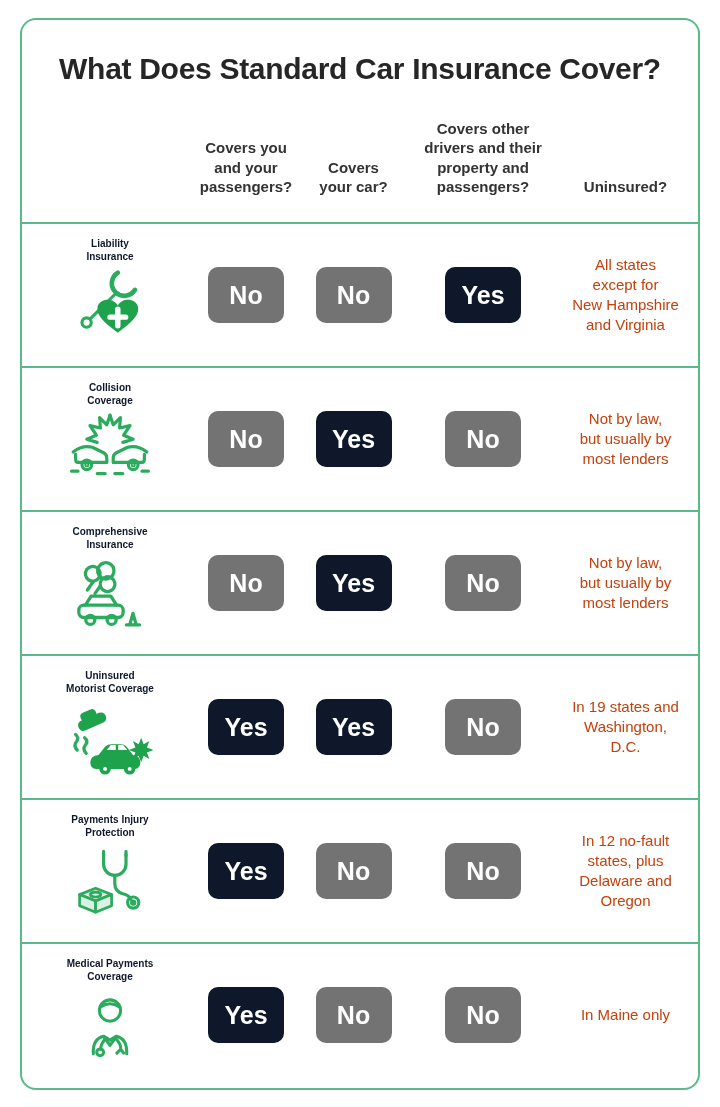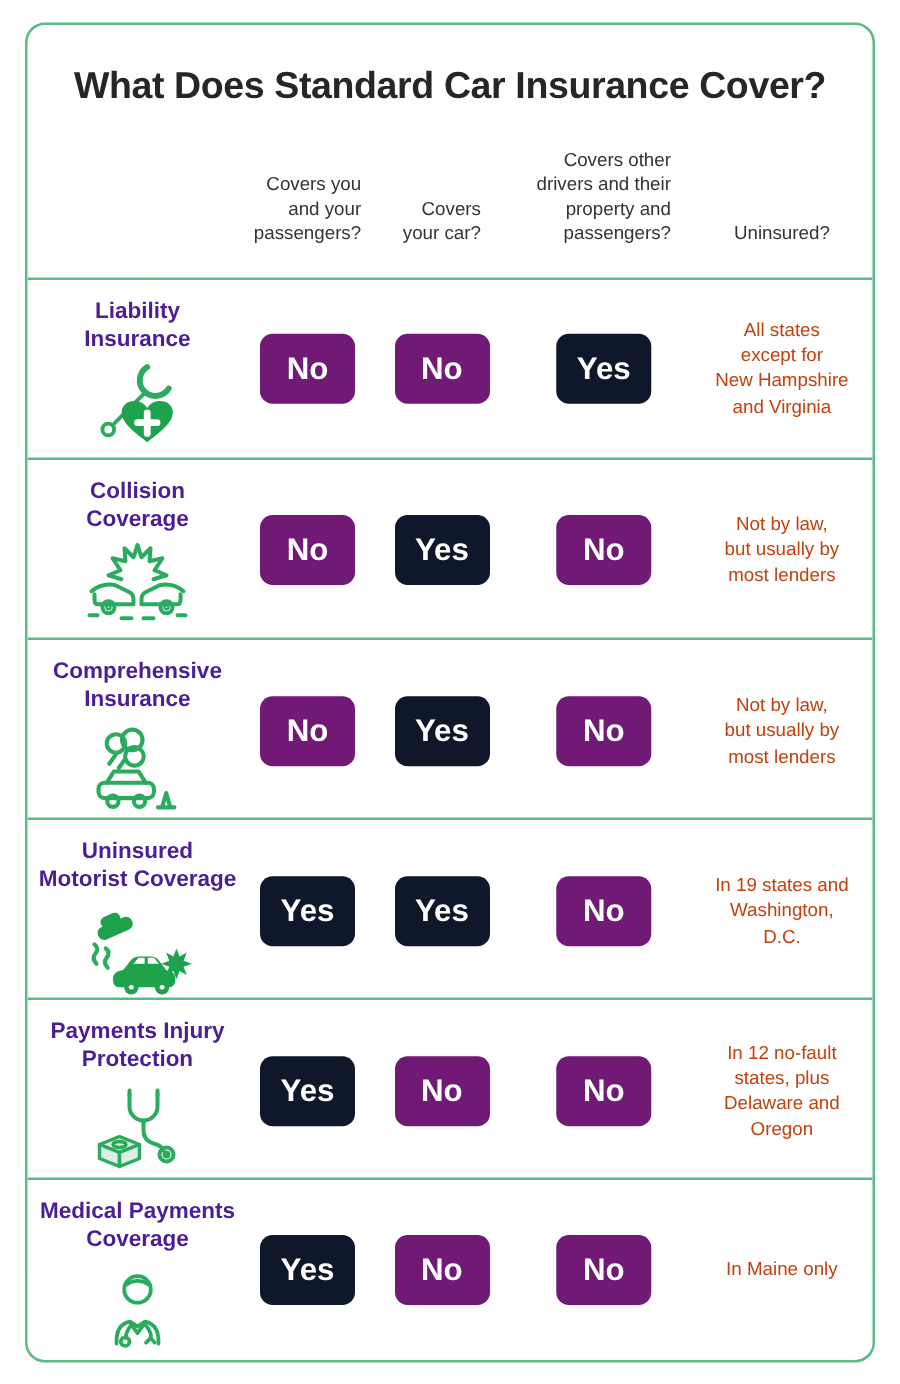--- a/index.html
+++ b/index.html
@@ -19,46 +19,46 @@
     text-align:center; padding-top:32px;
     font-size:30px; font-weight:bold; color:#262626;
     letter-spacing:-0.3px;
   }
   .col-headers {
     position:absolute; left:0; right:0; bottom:0;
     display:grid; grid-template-columns:176px 96px 119px 140px 1fr;
     align-items:end; padding-bottom:26px;
   }
   .header-cell {
-    text-align:right; font-weight:normal; font-size:15px;
+    text-align:center; font-weight:bold; font-size:15px;
     line-height:1.28; color:#333333; white-space:pre-line;
     justify-self:center; padding:0 2px;
   }
   .row {
     display:grid; grid-template-columns:176px 96px 119px 140px 1fr;
     align-items:center; height:144px; box-sizing:border-box;
     border-top:2px solid #5cba88;
   }
   .type-cell {
     align-self:stretch; display:flex; flex-direction:column;
     align-items:center; padding-top:13px;
   }
   .type-label {
-    font-weight:bold; font-size:18px; line-height:1.3;
-    text-align:center; white-space:pre-line; color:#4c1d95;
+    font-weight:bold; font-size:10px; line-height:1.3;
+    text-align:center; white-space:pre-line; color:#0f172a;
   }
   .type-icon { margin-top:5px; line-height:0; }
   .badge {
     width:76px; height:56px; border-radius:10px;
     display:flex; align-items:center; justify-content:center;
     color:#ffffff; font-size:25px; font-weight:bold;
     justify-self:center;
   }
   .badge.yes { background:#0f172a; }
-  .badge.no  { background:#701a75; }
+  .badge.no  { background:#737373; }
   .required-cell {
     text-align:center; font-size:15px; color:#c2410c;
     line-height:1.35; white-space:pre-line; padding:0 6px;
   }
   
   .ic  { stroke:#2bab5d; fill:none; stroke-width:4; stroke-linecap:round; stroke-linejoin:round; }
   .icf { fill:#1fa24c; stroke:none; }
 </style>
 </head>
 <body>

